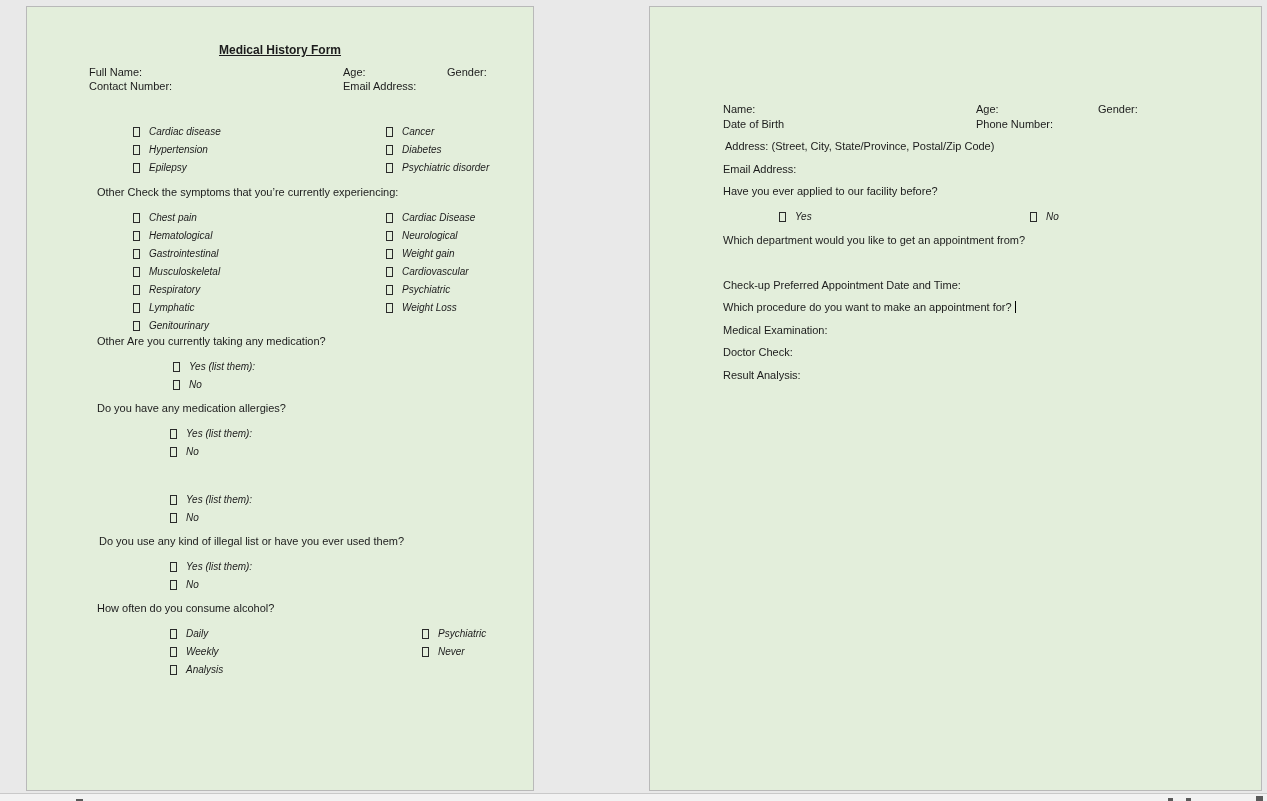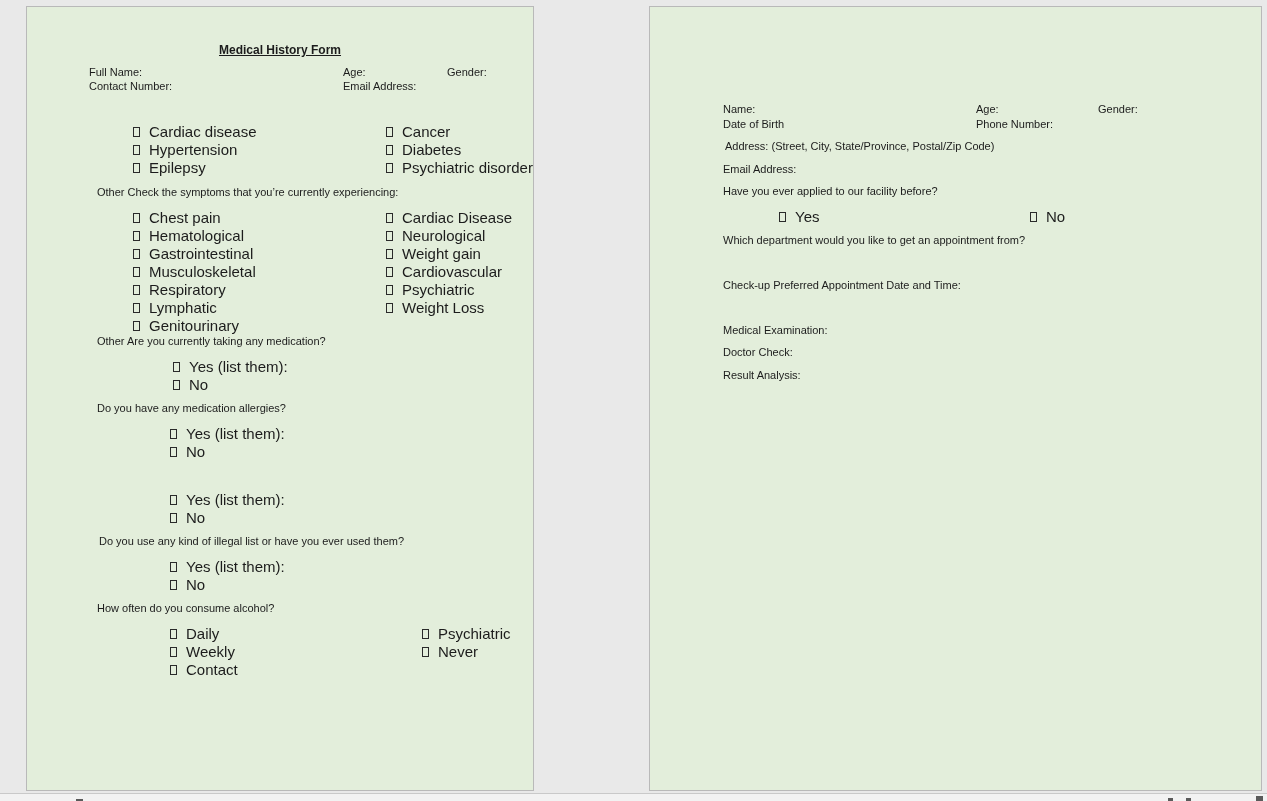--- a/index.html
+++ b/index.html
@@ -42,21 +42,21 @@
     gap:9px;
     height:14px;
   }
   .box {
     display:inline-block;
     width:7px; height:10px;
     border:1px solid #2a2a2a;
     background:transparent;
     flex:0 0 auto;
   }
-  .lbl { font-size:15px; line-height:14px; white-space:nowrap; }
+  .lbl { font-size:10px; line-height:14px; white-space:nowrap;font-style:italic; }
   .cursor {
     display:inline-block;
     width:1px; height:12px;
     background:#000;
     margin-left:3px;
     vertical-align:text-bottom;
   }
   .bottom-strip {
     position:absolute;
     left:0; top:793px;
@@ -202,21 +202,21 @@
   <div class="row" style="top:620px;left:143px">
       <span class="box"></span>
       <span class="lbl">Daily</span>
     </div>
   <div class="row" style="top:638px;left:143px">
       <span class="box"></span>
       <span class="lbl">Weekly</span>
     </div>
   <div class="row" style="top:656px;left:143px">
       <span class="box"></span>
-      <span class="lbl">Contact</span>
+      <span class="lbl">Analysis</span>
     </div>
   <div class="row" style="top:620px;left:395px">
       <span class="box"></span>
       <span class="lbl">Psychiatric</span>
     </div>
   <div class="row" style="top:638px;left:395px">
       <span class="box"></span>
       <span class="lbl">Never</span>
     </div>
 </div>
@@ -238,20 +238,21 @@
       <span class="lbl">Yes</span>
     </div>
   <div class="row" style="top:203px;left:380px">
       <span class="box"></span>
       <span class="lbl">No</span>
     </div>
 
   <div class="t" style="top:226px;left:73px">Which department would you like to get an appointment from?</div>
   <div class="t" style="top:271px;left:73px">Check-up Preferred Appointment Date and Time:</div>
 
+  <div class="t" style="top:293px;left:73px"><span>Which procedure do you want to make an appointment for?</span><span class="cursor"></span></div>
 
   <div class="t" style="top:316px;left:73px">Medical Examination:</div>
   <div class="t" style="top:338px;left:73px">Doctor Check:</div>
   <div class="t" style="top:361px;left:73px">Result Analysis:</div>
 </div>
 
 <div class="bottom-strip">
   <div class="mark" style="left:76px;top:5px;width:7px;height:3px"></div>
   <div class="mark" style="left:1168px;top:4px;width:5px;height:4px"></div>
   <div class="mark" style="left:1186px;top:4px;width:5px;height:4px"></div>

